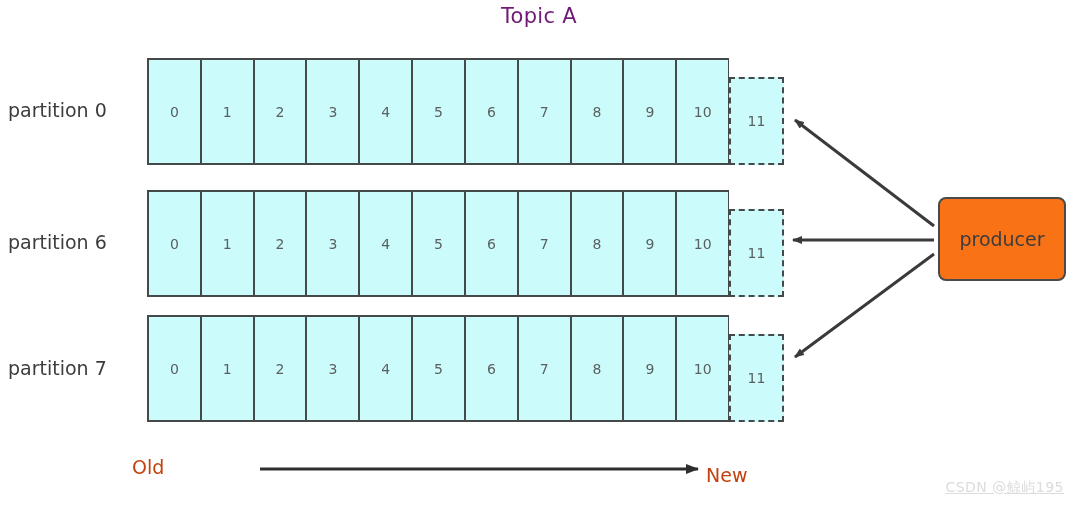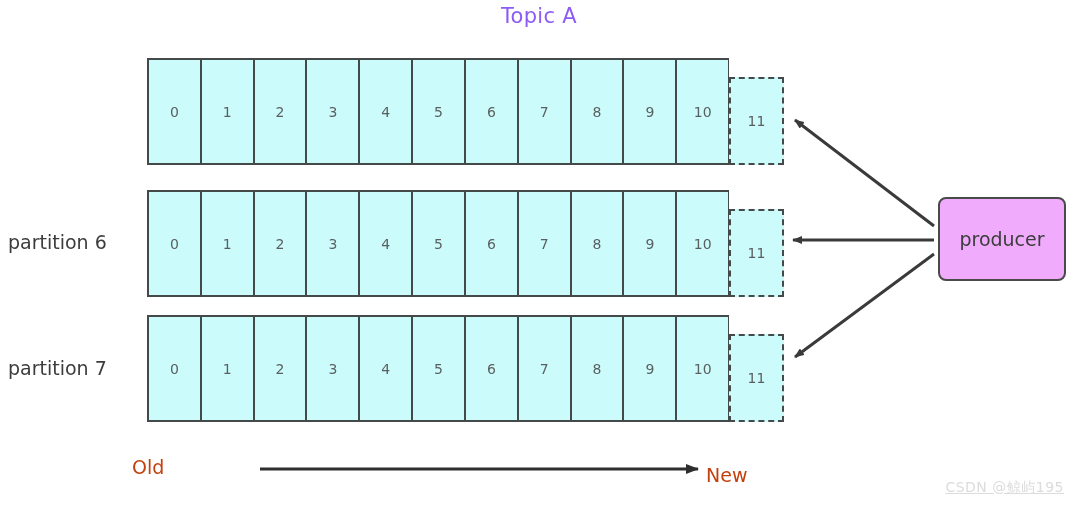--- a/index.html
+++ b/index.html
@@ -23,21 +23,21 @@
   }
 
   
   .title {
     position: absolute;
     left: 0;
     top: 4px;
     width: 1078px;
     text-align: center;
     font-size: 21px;
-    color: #8b5cf6;
+    color: #701a75;
     letter-spacing: 0.3px;
   }
 
   
   .partition-row {
     position: absolute;
     left: 147px;
     width: 637px;
     height: 107px;
     display: flex;
@@ -82,21 +82,21 @@
   .partition-label.l2 { top: 357px; }
 
   
   .producer-box {
     position: absolute;
     left: 938px;
     top: 197px;
     width: 128px;
     height: 84px;
     box-sizing: border-box;
-    background: #f0abfc;
+    background: #f97316;
     border: 2px solid #4a4a4a;
     border-radius: 8px;
     display: flex;
     align-items: center;
     justify-content: center;
     font-size: 19px;
     color: #3c3c3c;
   }
 
   
@@ -130,20 +130,21 @@
     text-decoration: underline;
   }
 </style>
 </head>
 <body>
 
 <div id="diagram">
 
   <div class="title">Topic A</div>
 
+  <div class="partition-label l0">partition 0</div>
   <div class="partition-row r0">
     <div class="cell first">0</div>
     <div class="cell">1</div>
     <div class="cell">2</div>
     <div class="cell">3</div>
     <div class="cell">4</div>
     <div class="cell">5</div>
     <div class="cell">6</div>
     <div class="cell">7</div>
     <div class="cell">8</div>

